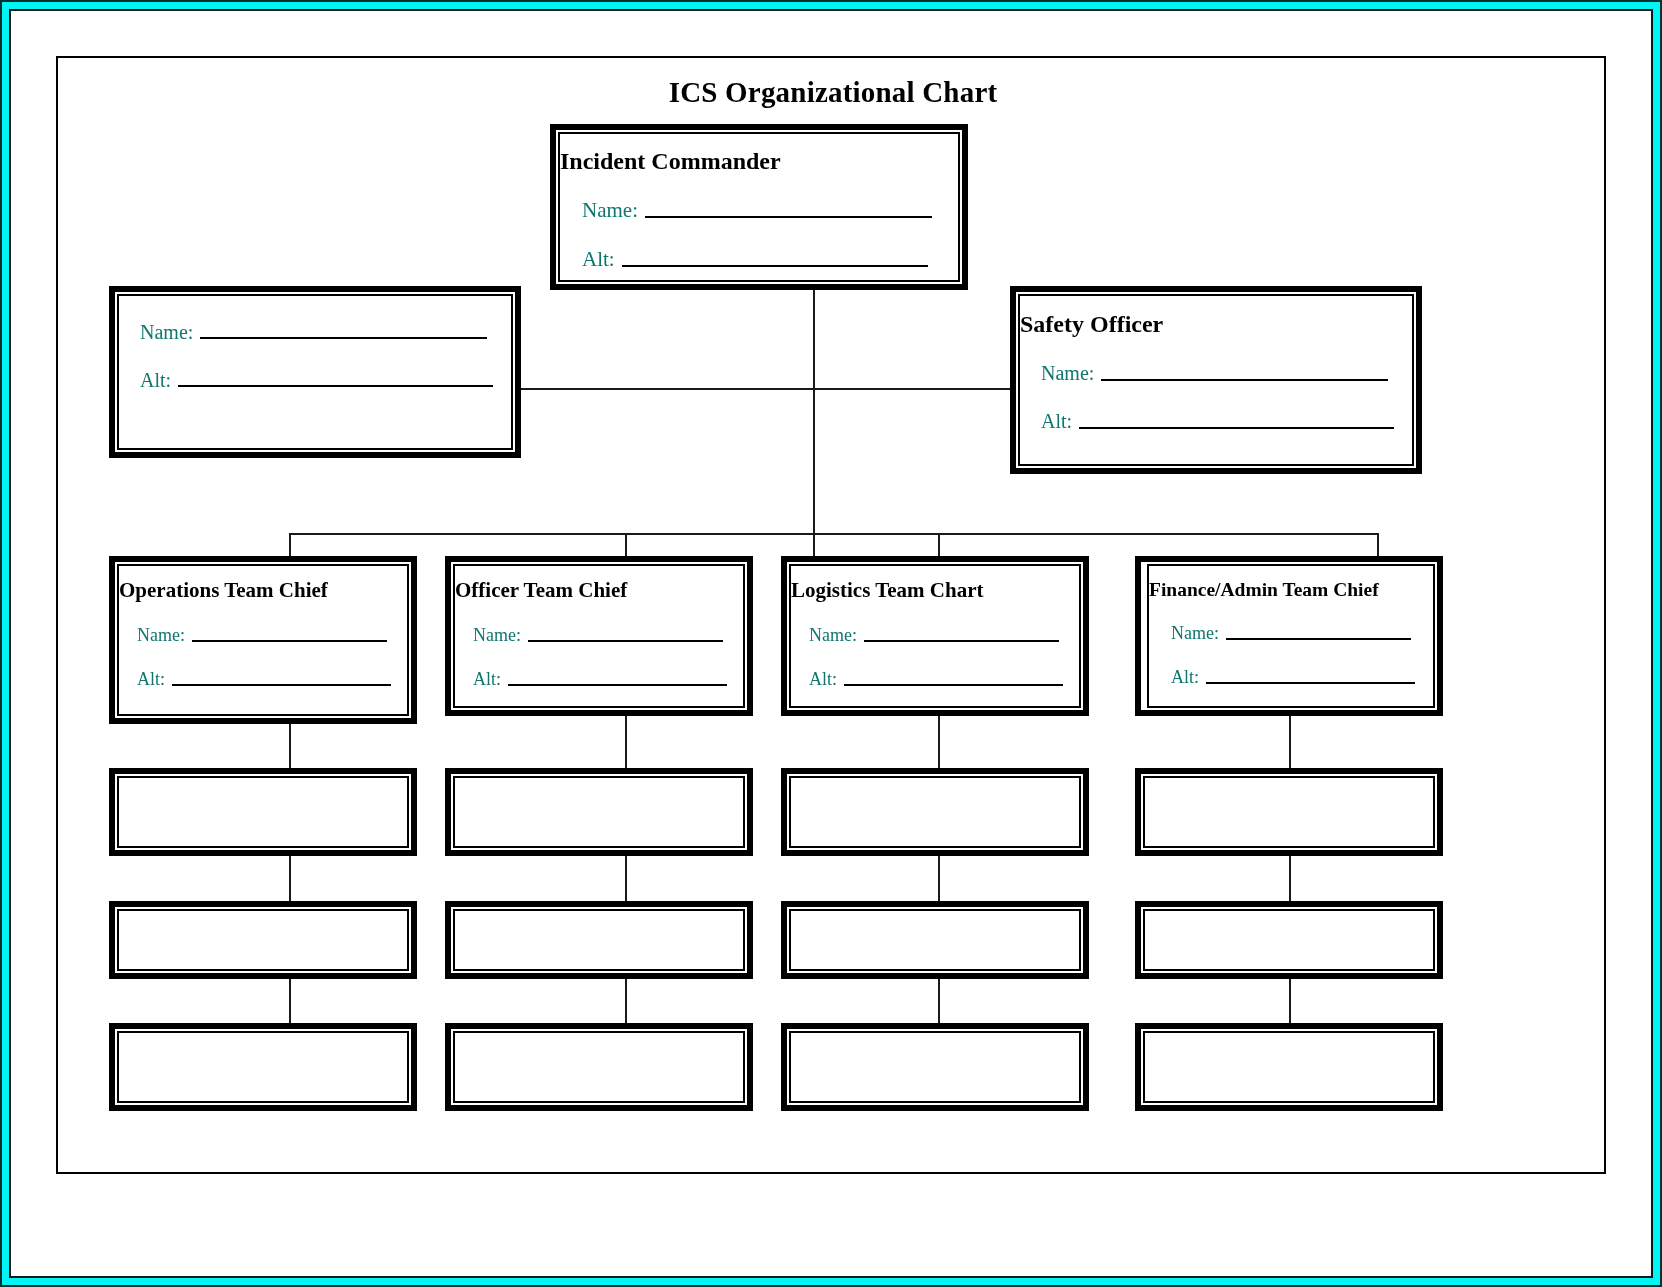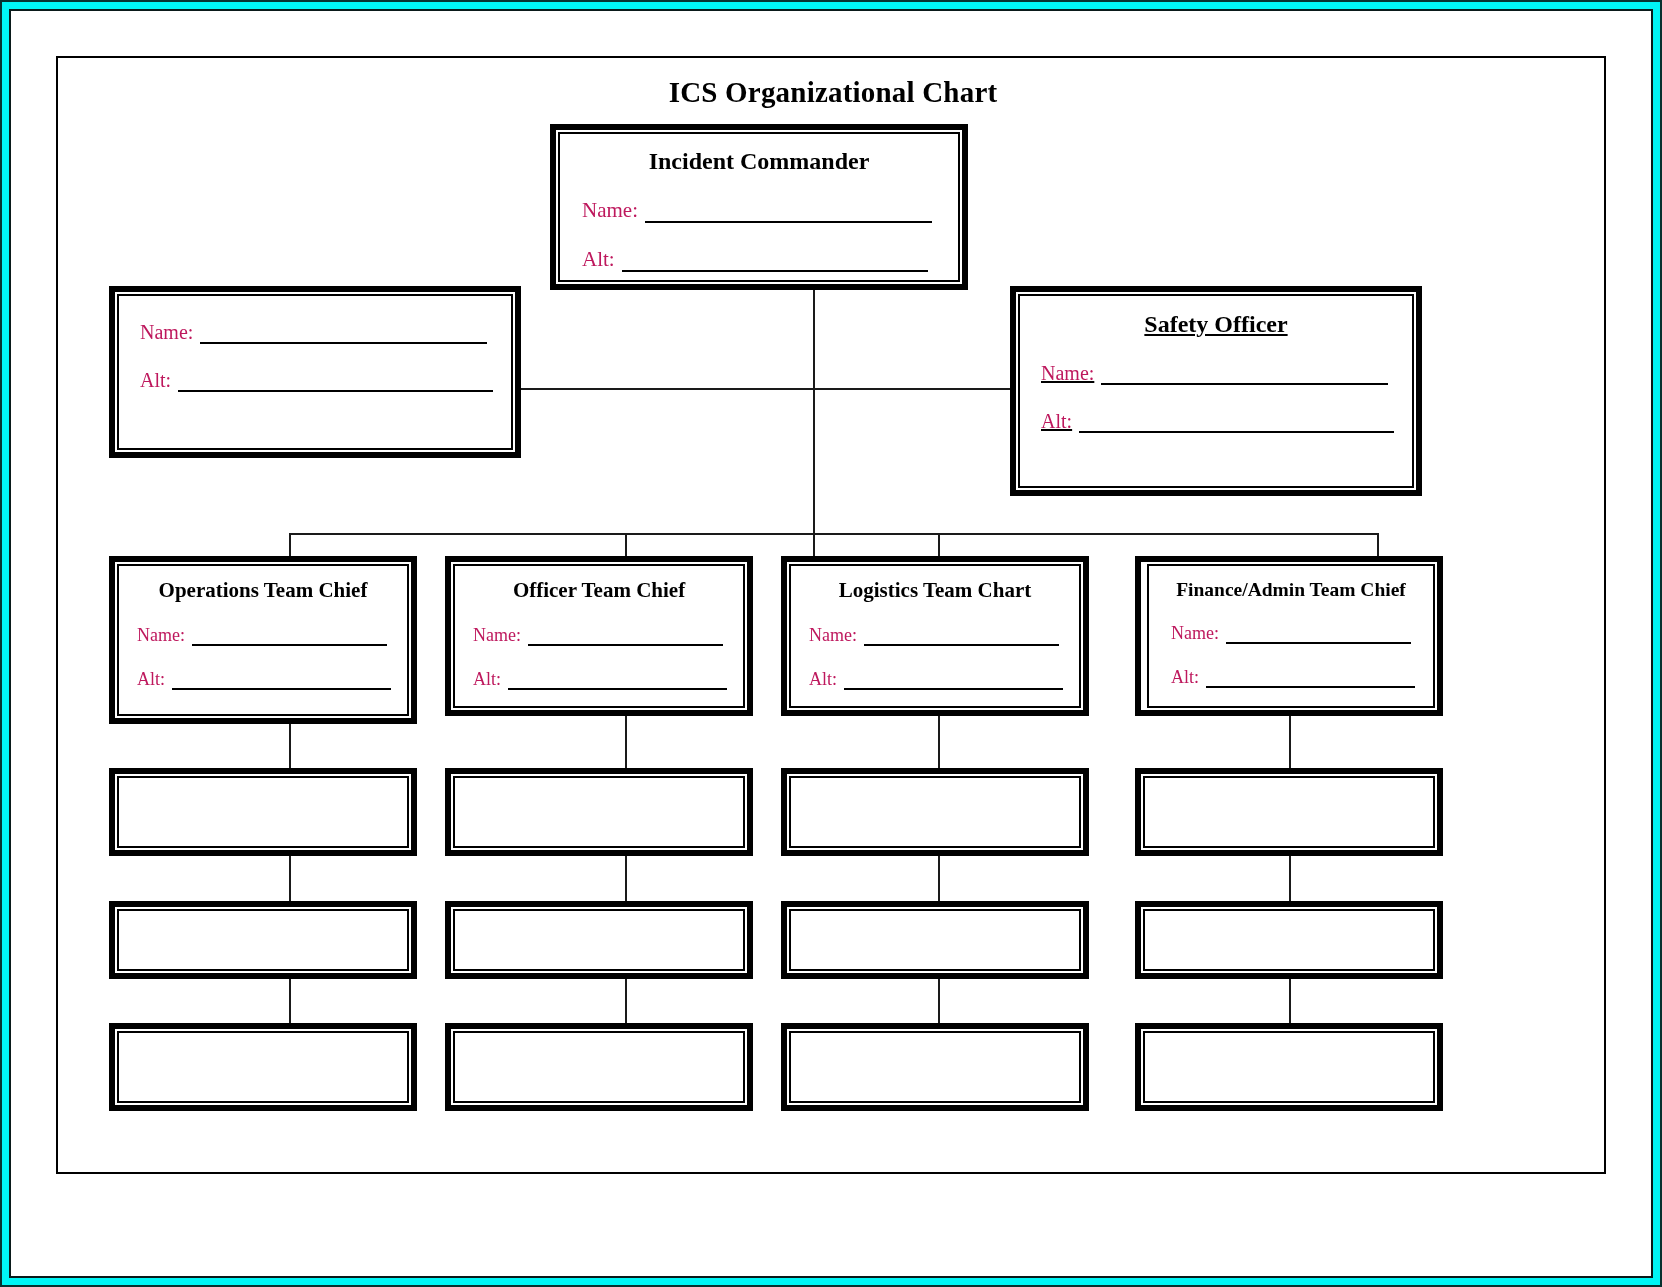--- a/index.html
+++ b/index.html
@@ -81,31 +81,31 @@
     box-sizing: border-box;
     width: 100%;
     height: 100%;
     border: 2px solid #000000;
     background: #ffffff;
     position: relative;
     overflow: hidden;
   }
 
   .box-title {
-    text-align: center;
+    text-align: left;
     font-weight: bold;
     color: #000000;
     line-height: 1.1;
     white-space: nowrap;
   }
 
   .field-row {
     display: flex;
-    align-items: flex-end;
-    color: #be185d;
+    align-items: flex-start;
+    color: #0f766e;
     white-space: nowrap;
   }
   .field-label {
     flex: 0 0 auto;
   }
   .field-rule {
     flex: 1 1 auto;
     border-bottom: 2px solid #000000;
     margin-left: 7px;
     height: 0.82em;
@@ -187,21 +187,21 @@
           <span class="field-label">Name:</span>
           <span class="field-rule"></span>
         </div>
         <div class="field-row" style="margin-left:21px; margin-right:18px;">
           <span class="field-label">Alt:</span>
           <span class="field-rule"></span>
         </div>
       </div>
     </div>
 
-    <div class="obox tier2" style="left:952px; top:228px; width:412px; height:210px;text-decoration:underline;">
+    <div class="obox tier2" style="left:952px; top:228px; width:412px; height:188px;">
       <div class="inner">
         <div class="box-title">Safety Officer</div>
         <div class="field-row" style="margin-left:21px; margin-right:24px;">
           <span class="field-label">Name:</span>
           <span class="field-rule"></span>
         </div>
         <div class="field-row" style="margin-left:21px; margin-right:18px;">
           <span class="field-label">Alt:</span>
           <span class="field-rule"></span>
         </div>

